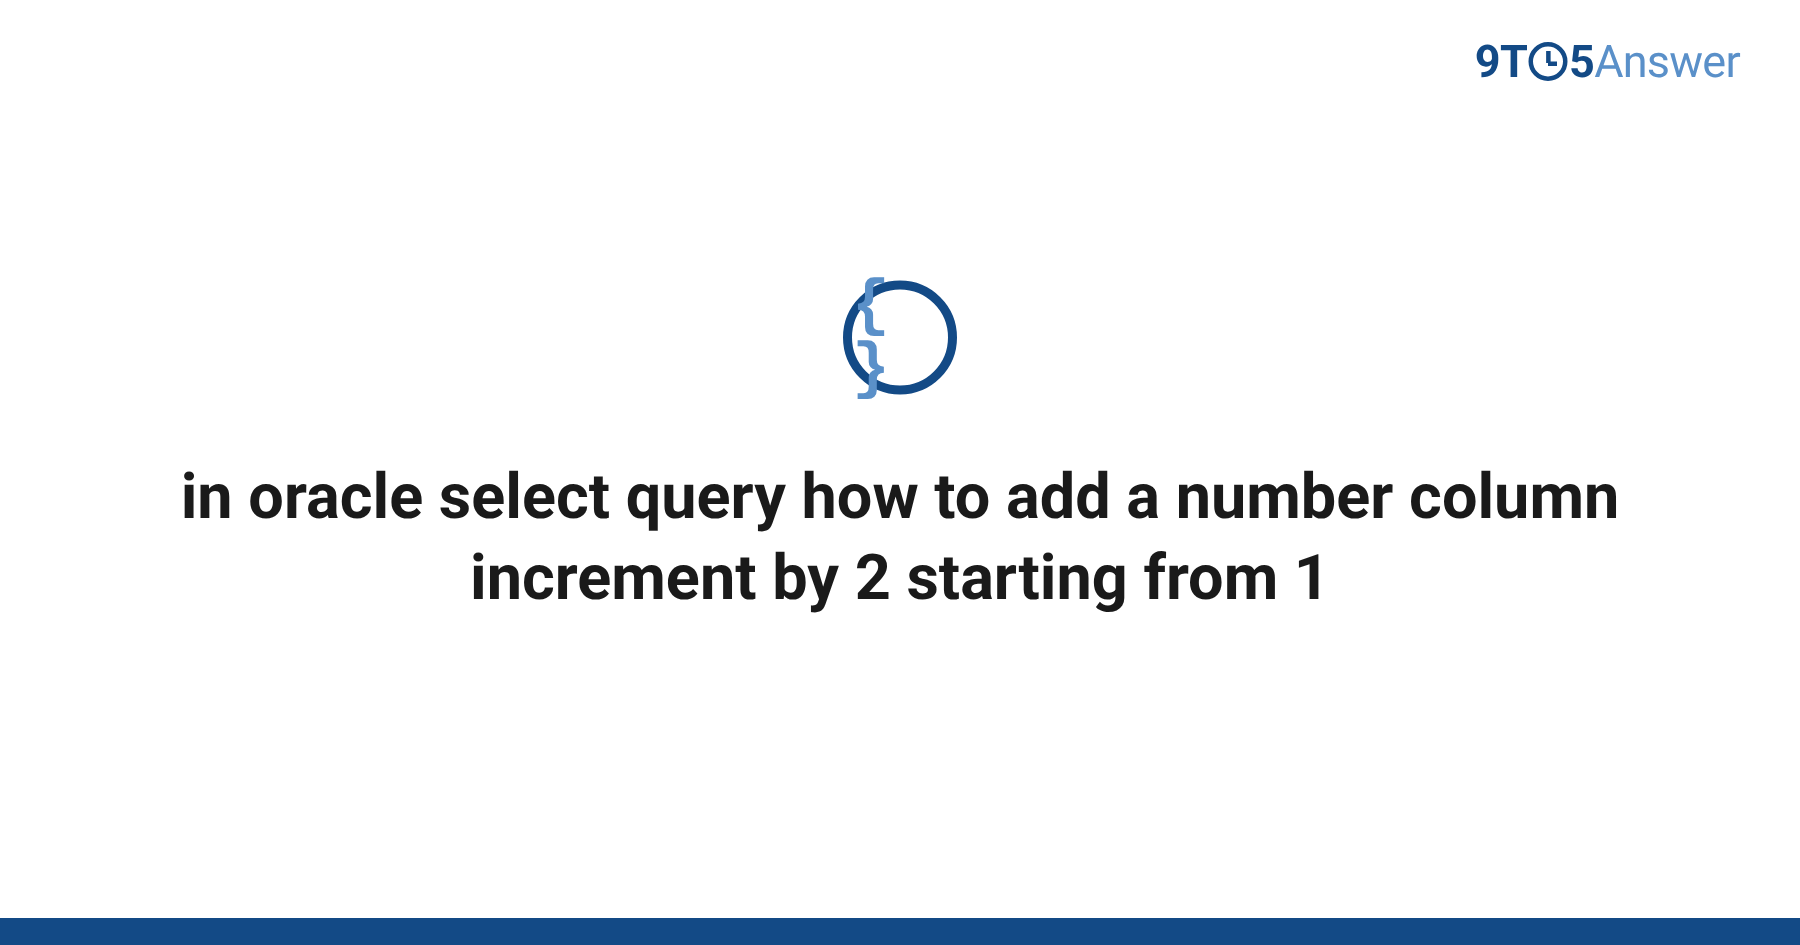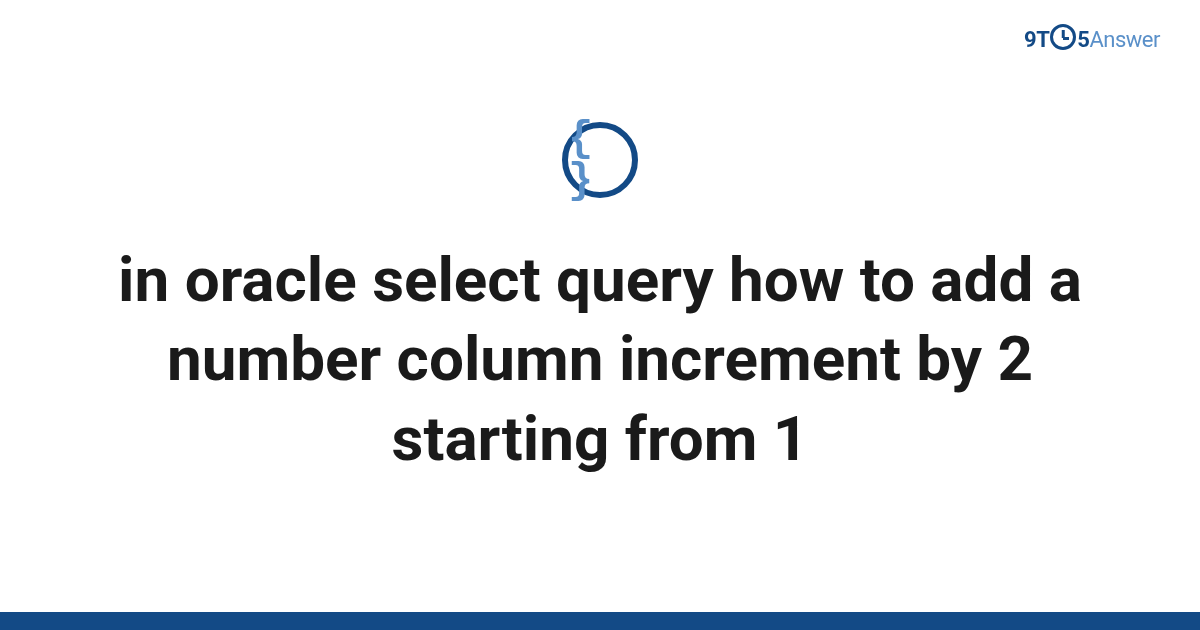--- a/index.html
+++ b/index.html
@@ -12,21 +12,21 @@
       height: 630px;
       background: #ffffff;
       font-family: -apple-system, BlinkMacSystemFont, "Segoe UI", Roboto, Helvetica, Arial, sans-serif;
       position: relative;
       overflow: hidden;
     }
     .brand-logo {
       position: absolute;
       top: 24px;
       right: 40px;
-      font-size: 22px;
+      font-size: 30px;
       font-weight: 600;
       letter-spacing: -0.5px;
     }
     .brand-logo .nine-t {
       color: #134a86;
       font-weight: 700;
     }
     .brand-logo .clock {
       display: inline-flex;
       align-items: center;
@@ -90,21 +90,21 @@
     }
     .category-icon .braces {
       color: #5a90c9;
       font-size: 42px;
       font-weight: 700;
       font-family: "Courier New", monospace;
       letter-spacing: -2px;
       line-height: 1;
     }
     .title {
-      font-size: 62px;
+      font-size: 42px;
       font-weight: 700;
       color: #1a1a1a;
       text-align: center;
       line-height: 1.28;
       max-width: 1000px;
     }
     .bottom-bar {
       position: absolute;
       bottom: 0;
       left: 0;

